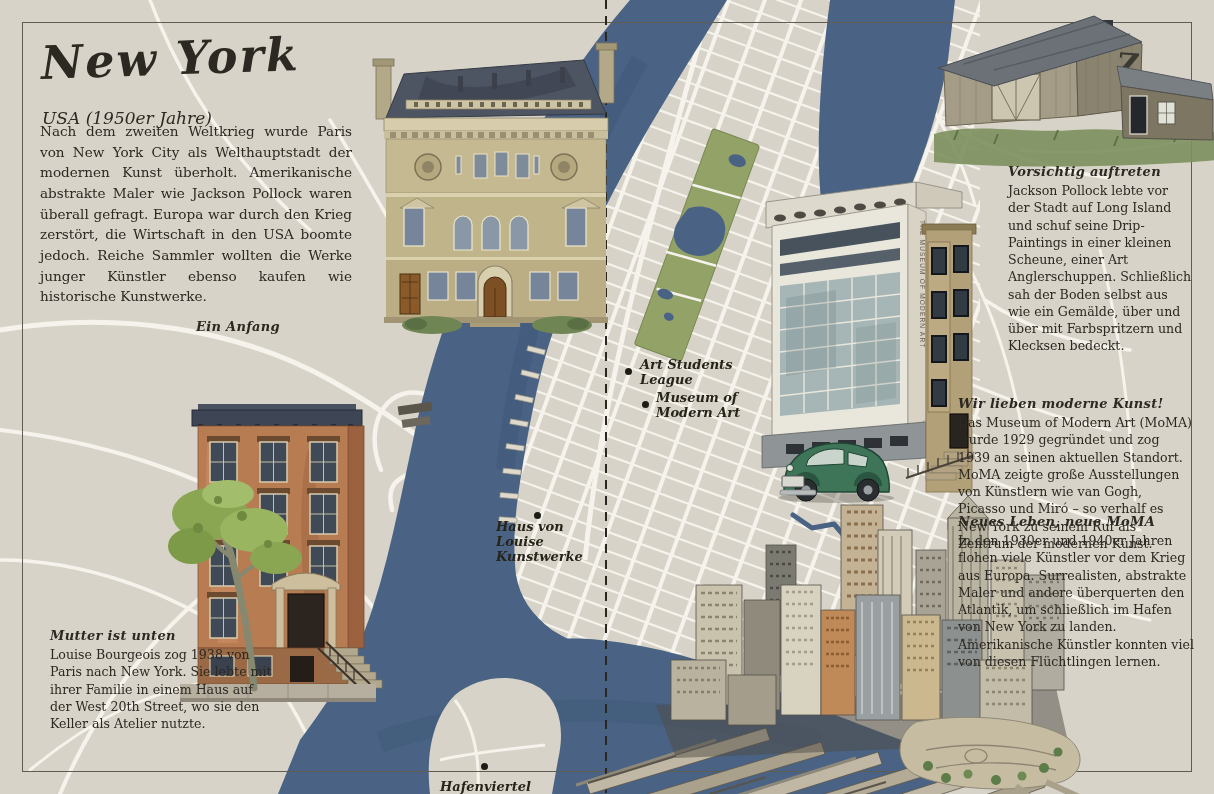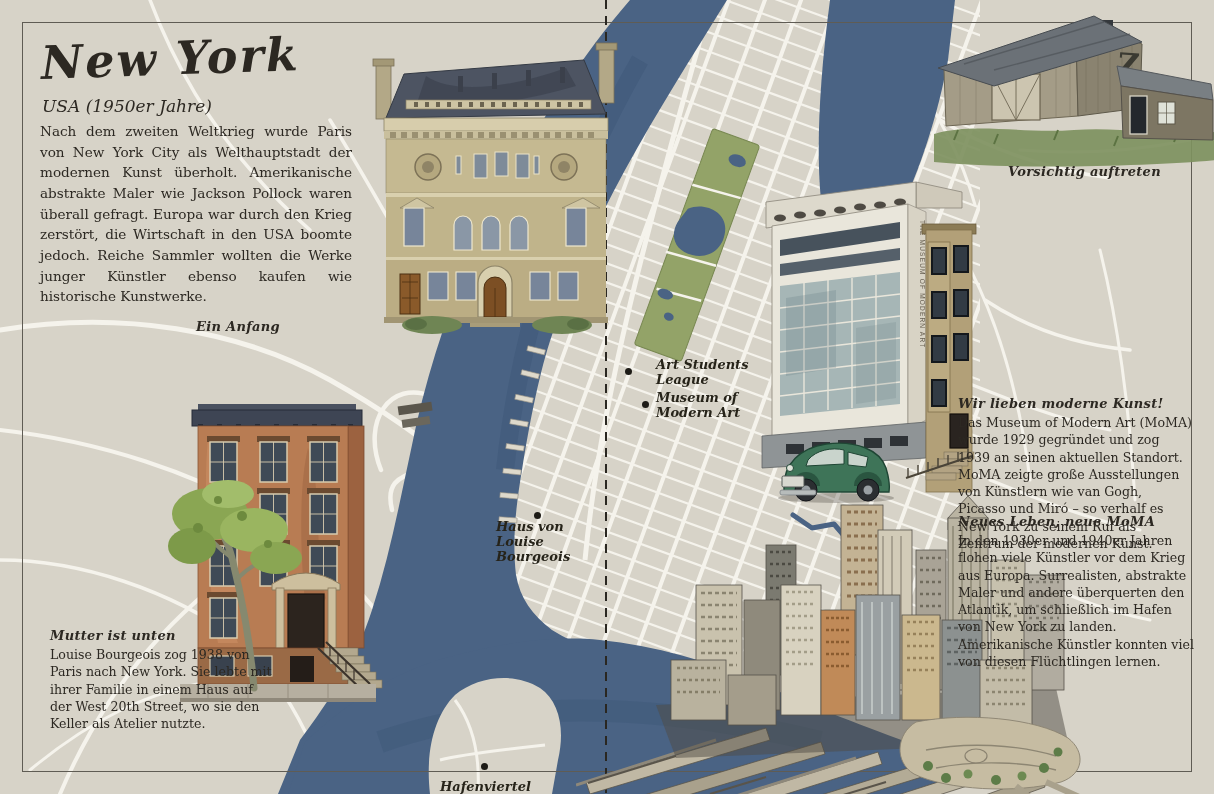--- a/index.html
+++ b/index.html
@@ -7,21 +7,21 @@
         background:#d7d3c8;font-family:"DejaVu Serif",serif;color:#2c2822;}
   .frame{position:absolute;left:22px;top:22px;width:1168px;height:748px;
          border:1.5px solid #5f5c54;pointer-events:none;z-index:3;}
   .fold{position:absolute;left:605px;top:0;width:2px;height:794px;z-index:4;
         background:repeating-linear-gradient(to bottom,#2a2721 0 9px,transparent 9px 16px);}
   svg.map{position:absolute;left:0;top:0;z-index:1;}
   svg.illus{position:absolute;z-index:6;}
   .textblock{position:absolute;z-index:7;}
   .page-title{font-size:46px;font-weight:bold;font-style:italic;letter-spacing:2px;
               transform:rotate(-2deg);transform-origin:left bottom;}
-  .page-subtitle{font-size:17px;font-style:italic;margin-top:6px;}
+  .page-subtitle{font-size:17px;font-style:italic;margin-top:18px;}
   .intro{font-size:13.6px;line-height:1.52;text-align:justify;}
   .note h3{margin:0 0 3px 0;font-size:13px;font-style:italic;font-weight:bold;letter-spacing:.3px;}
   .note p{margin:0;font-size:12.6px;line-height:1.37;}
   .map-label{position:absolute;z-index:7;font-size:13px;font-style:italic;font-weight:bold;
              line-height:1.15;white-space:pre-line;color:#262319;}
   .dot{position:absolute;z-index:7;width:7px;height:7px;border-radius:50%;background:#1d1b16;}
 </style>
 </head>
 <body>
 
@@ -118,40 +118,41 @@
 
   <div class="textblock note" style="left:196px;top:286px;width:208px;margin-top:33px;">
     <h3>Ein Anfang</h3>
   </div>
   <div class="textblock note" style="left:50px;top:628px;width:222px;">
     <h3>Mutter ist unten</h3>
     <p>Louise Bourgeois zog 1938 von Paris nach New York. Sie lebte mit ihrer Familie in einem Haus auf der West 20th Street, wo sie den Keller als Atelier nutzte.</p>
   </div>
   <div class="textblock note" style="left:1008px;top:164px;width:184px;">
     <h3>Vorsichtig auftreten</h3>
+    <p>Jackson Pollock lebte vor der Stadt auf Long Island und schuf seine Drip-Paintings in einer kleinen Scheune, einer Art Anglerschuppen. Schließlich sah der Boden selbst aus wie ein Gemälde, über und über mit Farbspritzern und Klecksen bedeckt.</p>
   </div>
   <div class="textblock note" style="left:958px;top:396px;width:234px;">
     <h3>Wir lieben moderne Kunst!</h3>
     <p>Das Museum of Modern Art (MoMA) wurde 1929 gegründet und zog 1939 an seinen aktuellen Standort. MoMA zeigte große Ausstellungen von Künstlern wie van Gogh, Picasso und Miró – so verhalf es New York zu seinem Ruf als Zentrum der modernen Kunst.</p>
   </div>
   <div class="textblock note" style="left:958px;top:514px;width:240px;">
     <h3>Neues Leben, neue MoMA</h3>
     <p>In den 1930er und 1940er Jahren flohen viele Künstler vor dem Krieg aus Europa. Surrealisten, abstrakte Maler und andere überquerten den Atlantik, um schließlich im Hafen von New York zu landen. Amerikanische Künstler konnten viel von diesen Flüchtlingen lernen.</p>
   </div>
 
   <div class="dot" style="left:625px;top:368px;"></div>
-  <div class="map-label" style="left:656px;top:358px;">Art Students
+  <div class="map-label" style="left:640px;top:358px;">Art Students
 League</div>
   <div class="dot" style="left:642px;top:401px;"></div>
   <div class="map-label" style="left:656px;top:391px;">Museum of
 Modern Art</div>
   <div class="dot" style="left:534px;top:512px;"></div>
   <div class="map-label" style="left:496px;top:520px;">Haus von
 Louise
-Bourgeois</div>
+Kunstwerke</div>
   <div class="map-label" style="left:440px;top:780px;">Hafenviertel</div>
   <div class="dot" style="left:481px;top:763px;"></div>
 
   <svg class="illus" style="left:366px;top:26px;" width="258" height="315" viewBox="0 0 258 315">
     <rect x="10" y="38" width="15" height="55" fill="#b3a887" stroke="#7a7159" stroke-width=".8"></rect>
     <rect x="7" y="33" width="21" height="7" fill="#a39876" stroke="#7a7159" stroke-width=".8"></rect>
     <rect x="233" y="22" width="15" height="55" fill="#b3a887" stroke="#7a7159" stroke-width=".8"></rect>
     <rect x="230" y="17" width="21" height="7" fill="#a39876" stroke="#7a7159" stroke-width=".8"></rect>
     <path d="M20,92 L38,48 L218,34 L240,88 Z" fill="#4d5462" stroke="#343a44" stroke-width="1"></path>
     <path d="M60,50 C90,70 150,60 200,42 L210,60 C150,78 90,84 50,80 Z" fill="#2f3540" opacity=".4"></path>

